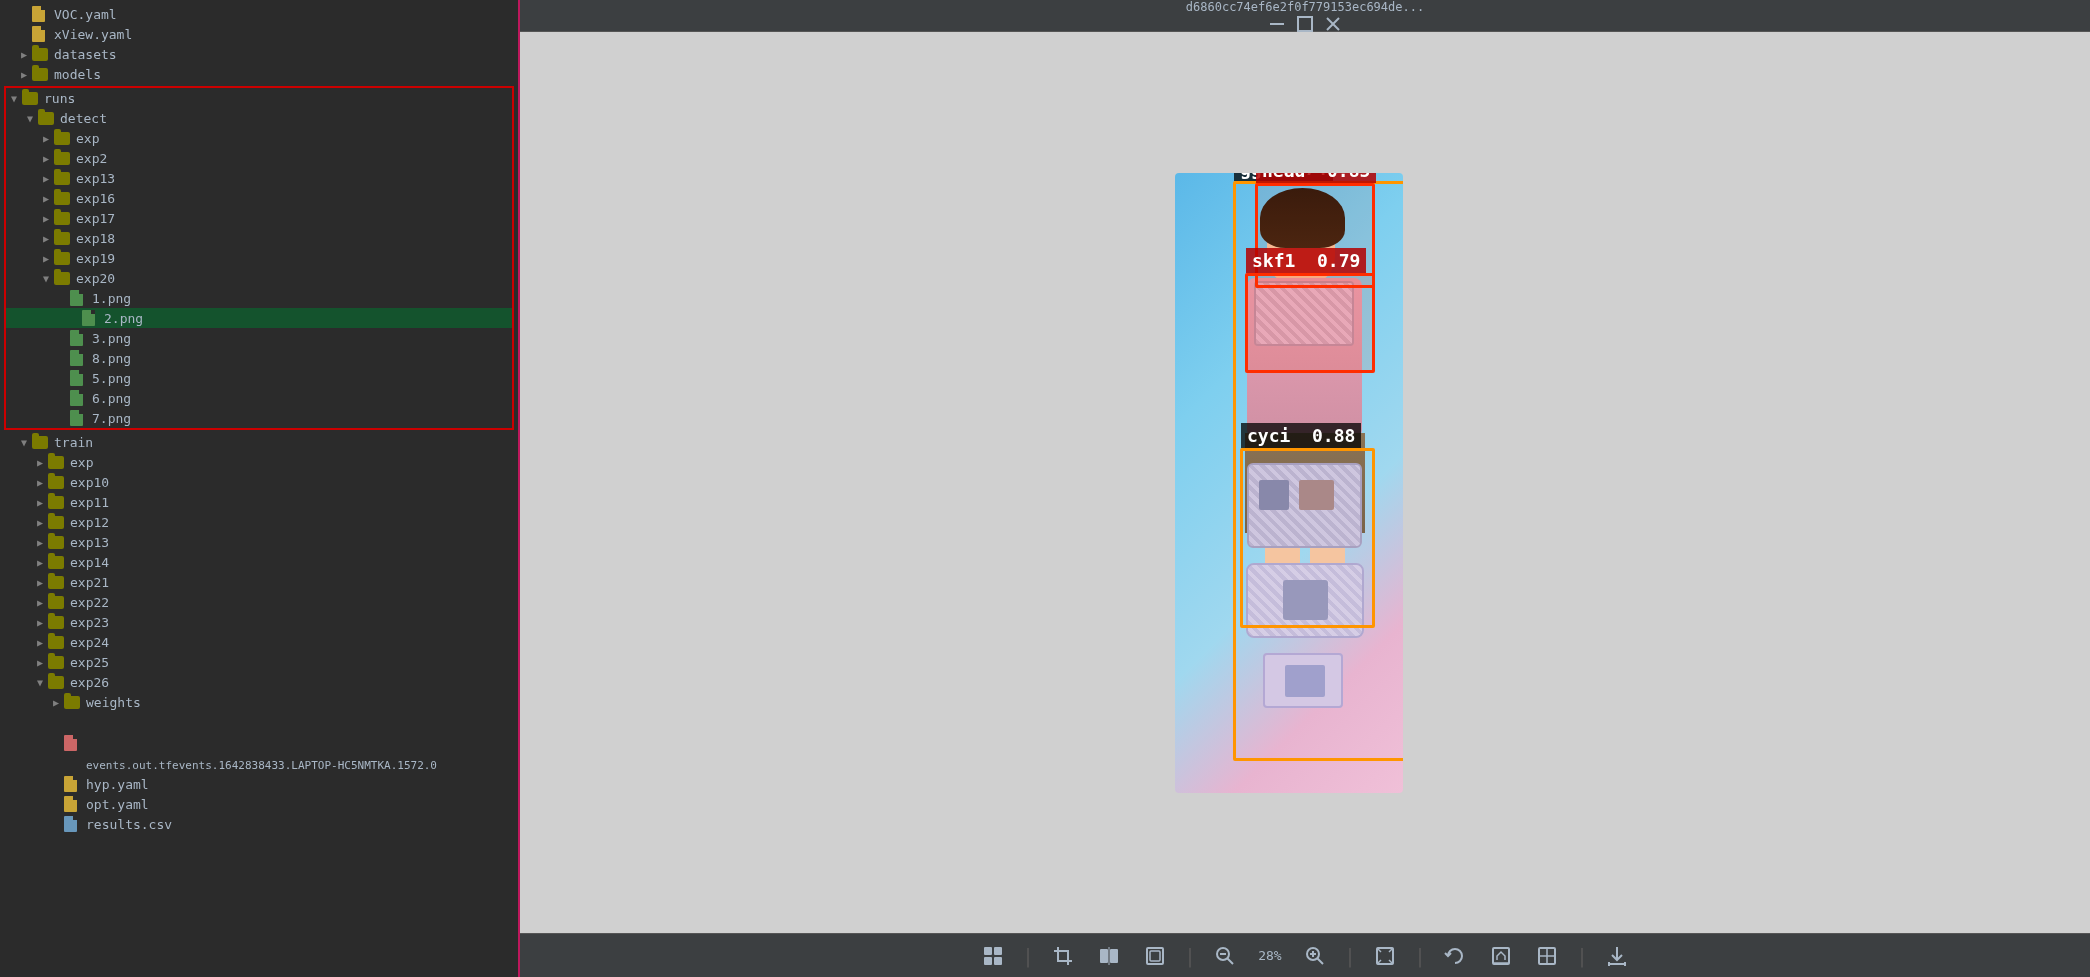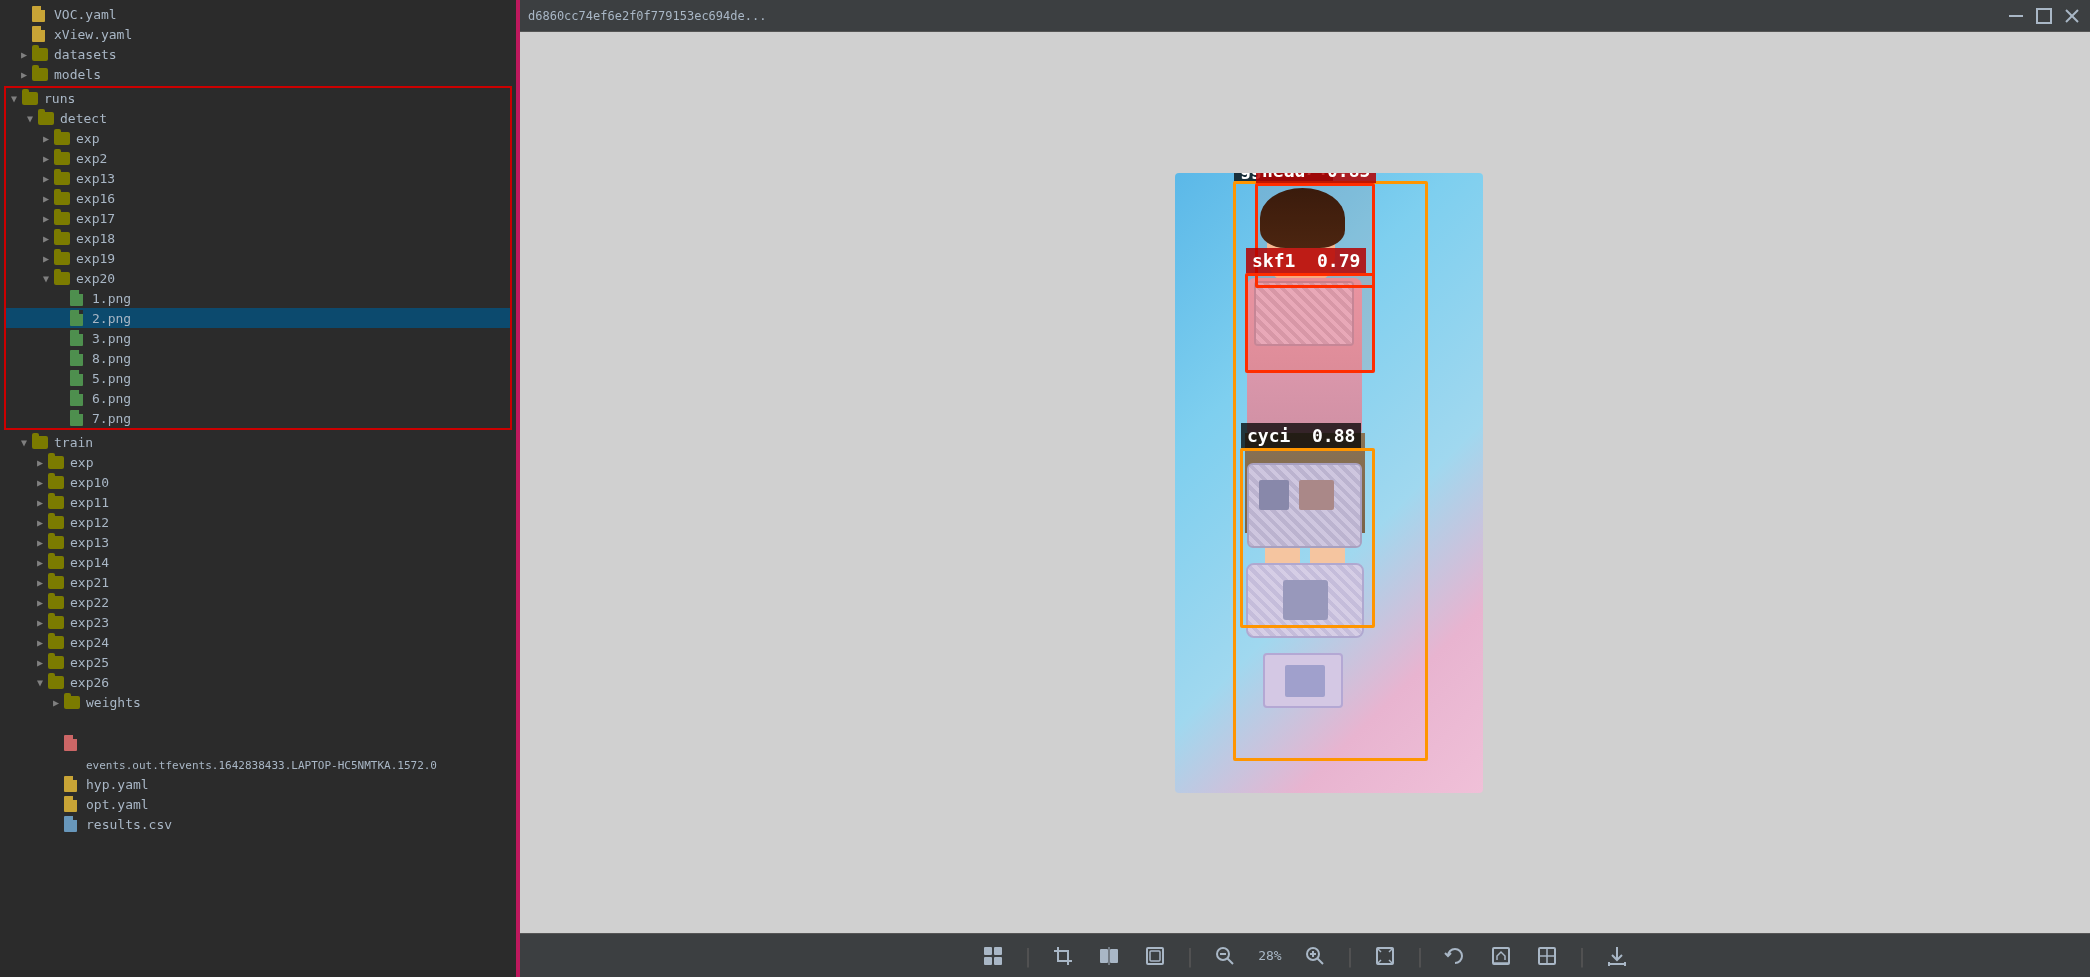--- a/index.html
+++ b/index.html
@@ -15,21 +15,21 @@
     }
 
     
     #file-tree-panel {
       width: 520px;
       min-width: 520px;
       background: #2b2b2b;
       height: 100%;
       overflow-y: auto;
       overflow-x: hidden;
-      border-right: 4px solid #be185d;
+      border-right: 2px solid #be185d;
       padding-top: 4px;
     }
 
     #file-tree-panel::-webkit-scrollbar {
       width: 8px;
     }
     #file-tree-panel::-webkit-scrollbar-track {
       background: #3c3f41;
     }
     #file-tree-panel::-webkit-scrollbar-thumb {
@@ -38,21 +38,22 @@
 
     .tree-item {
       display: flex;
       align-items: center;
       padding: 2px 0;
       cursor: pointer;
       white-space: nowrap;
       user-select: none;
     }
     .tree-item.selected {
-      background: #0c4a6e;
+      background: #14532d;
+      padding-left: 12px;
     }
 
     .tree-indent {
       display: inline-block;
       flex-shrink: 0;
     }
 
     .tree-arrow {
       display: inline-block;
       width: 16px;
@@ -154,20 +155,21 @@
     }
 
     #viewer-titlebar {
       display: flex;
       align-items: center;
       background: #3c3f41;
       height: 32px;
       padding: 0 8px;
       border-bottom: 1px solid #555;
       flex-shrink: 0;
+      flex-direction: column;
     }
 
     #viewer-title-text {
       color: #a9b7c6;
       font-size: 12px;
       flex: 1;
     }
 
     #viewer-controls-top {
       display: flex;
@@ -185,21 +187,21 @@
     }
 
     #detection-image {
       position: relative;
       width: 260px;
       height: 620px;
     }
 
     
     #char-bg {
-      width: 308px;
+      width: 228px;
       height: 620px;
       background: linear-gradient(135deg, #5bb8e8 0%, #7ecfef 30%, #a0d8ef 60%, #e8b4d0 80%, #f0c0d8 100%);
       position: relative;
       border-radius: 4px;
       overflow: hidden;
     }
 
     
     #viewer-toolbar {
       background: #3c3f41;

